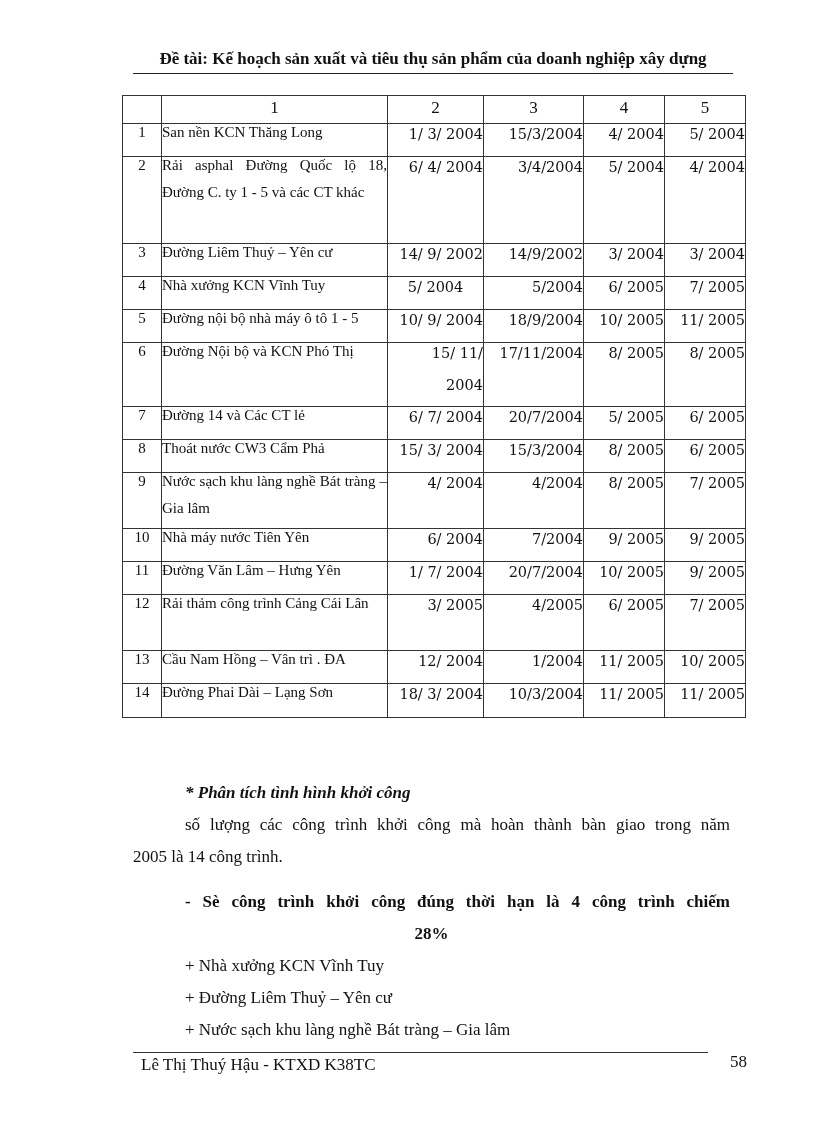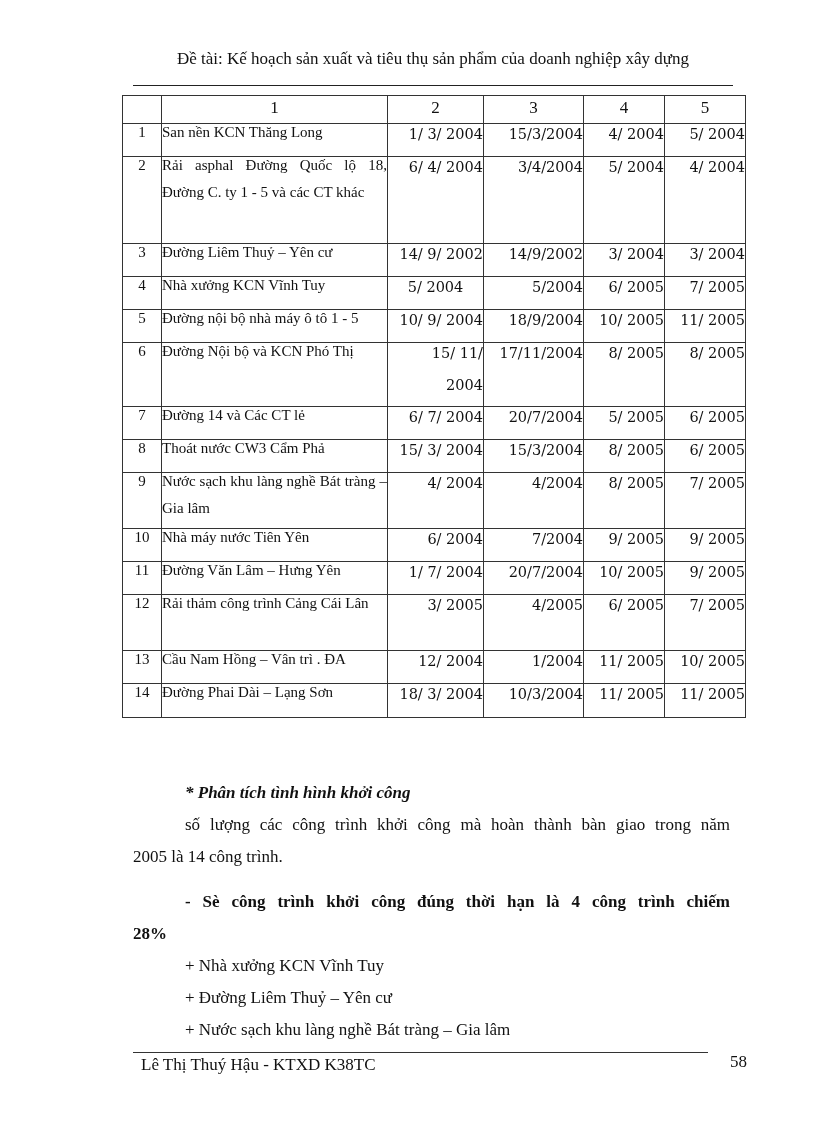--- a/index.html
+++ b/index.html
@@ -1,35 +1,35 @@
 <!DOCTYPE html>
 <html><head>
 <meta charset="utf-8">
 <style>
   html, body { margin: 0; padding: 0; background: #ffffff; }
   body { width: 816px; height: 1123px; position: relative; overflow: hidden;
          font-family: "Liberation Serif", "DejaVu Serif", serif; color: #111; }
   .page-header { position: absolute; left: 133px; top: 48px; width: 600px;
                  font-size: 17px; text-align: center; line-height: 22px;
-                 border-bottom: 1.5px solid #222; padding-bottom: 15px; white-space: nowrap; }
+                 border-bottom: 1.5px solid #222; padding-bottom: 3px; white-space: nowrap; font-weight: bold; }
   table.schedule { position: absolute; left: 122px; top: 95px; border-collapse: collapse;
                    font-size: 15px; }
   table.schedule td, table.schedule th { border: 1px solid #333; vertical-align: top; padding: 0; }
   th { font-weight: normal; font-size: 17px; text-align: center; height: 27px; line-height: 24px; }
   td.idx { width: 38px; text-align: center; padding-top: 5px; font-size: 15px; }
   td.name { width: 218px; padding: 5px 3px 0 4px; line-height: 27px; text-align: justify; font-size: 15px; }
   td.name span { display: block; line-height: 27px; margin-top: -5px; }
   td.d { font-family: "DejaVu Serif", serif; font-size: 14.5px; text-align: right; padding: 6px 6px 0 4px; white-space: nowrap; line-height: 20px; }
   td.center { text-align: center; }
   .wrap-date { white-space: normal !important; line-height: 32px !important; margin-top: -6px; }
   .body-text { position: absolute; left: 133px; width: 597px; font-size: 17px; line-height: 32px; }
   .heading-it { font-weight: bold; font-style: italic; }
   .indent { text-indent: 52px; }
   .justify { text-align: justify; text-align-last: justify; }
-  .bold { font-weight: bold; }
+  .bold { font-weight: bold; text-align: center; }
   .bullet { padding-left: 52px; }
   .footer-rule { position: absolute; left: 133px; top: 1052px; width: 575px; border-top: 1.5px solid #333; }
   .footer-author { position: absolute; left: 141px; top: 1055px; font-size: 17px; }
   .footer-page { position: absolute; left: 730px; top: 1052px; font-size: 17px; }
 </style>
 </head>
 <body>
 
 <div class="page-header">Đề tài: Kế hoạch sản xuất và tiêu thụ sản phẩm của doanh nghiệp xây dựng</div>
 

